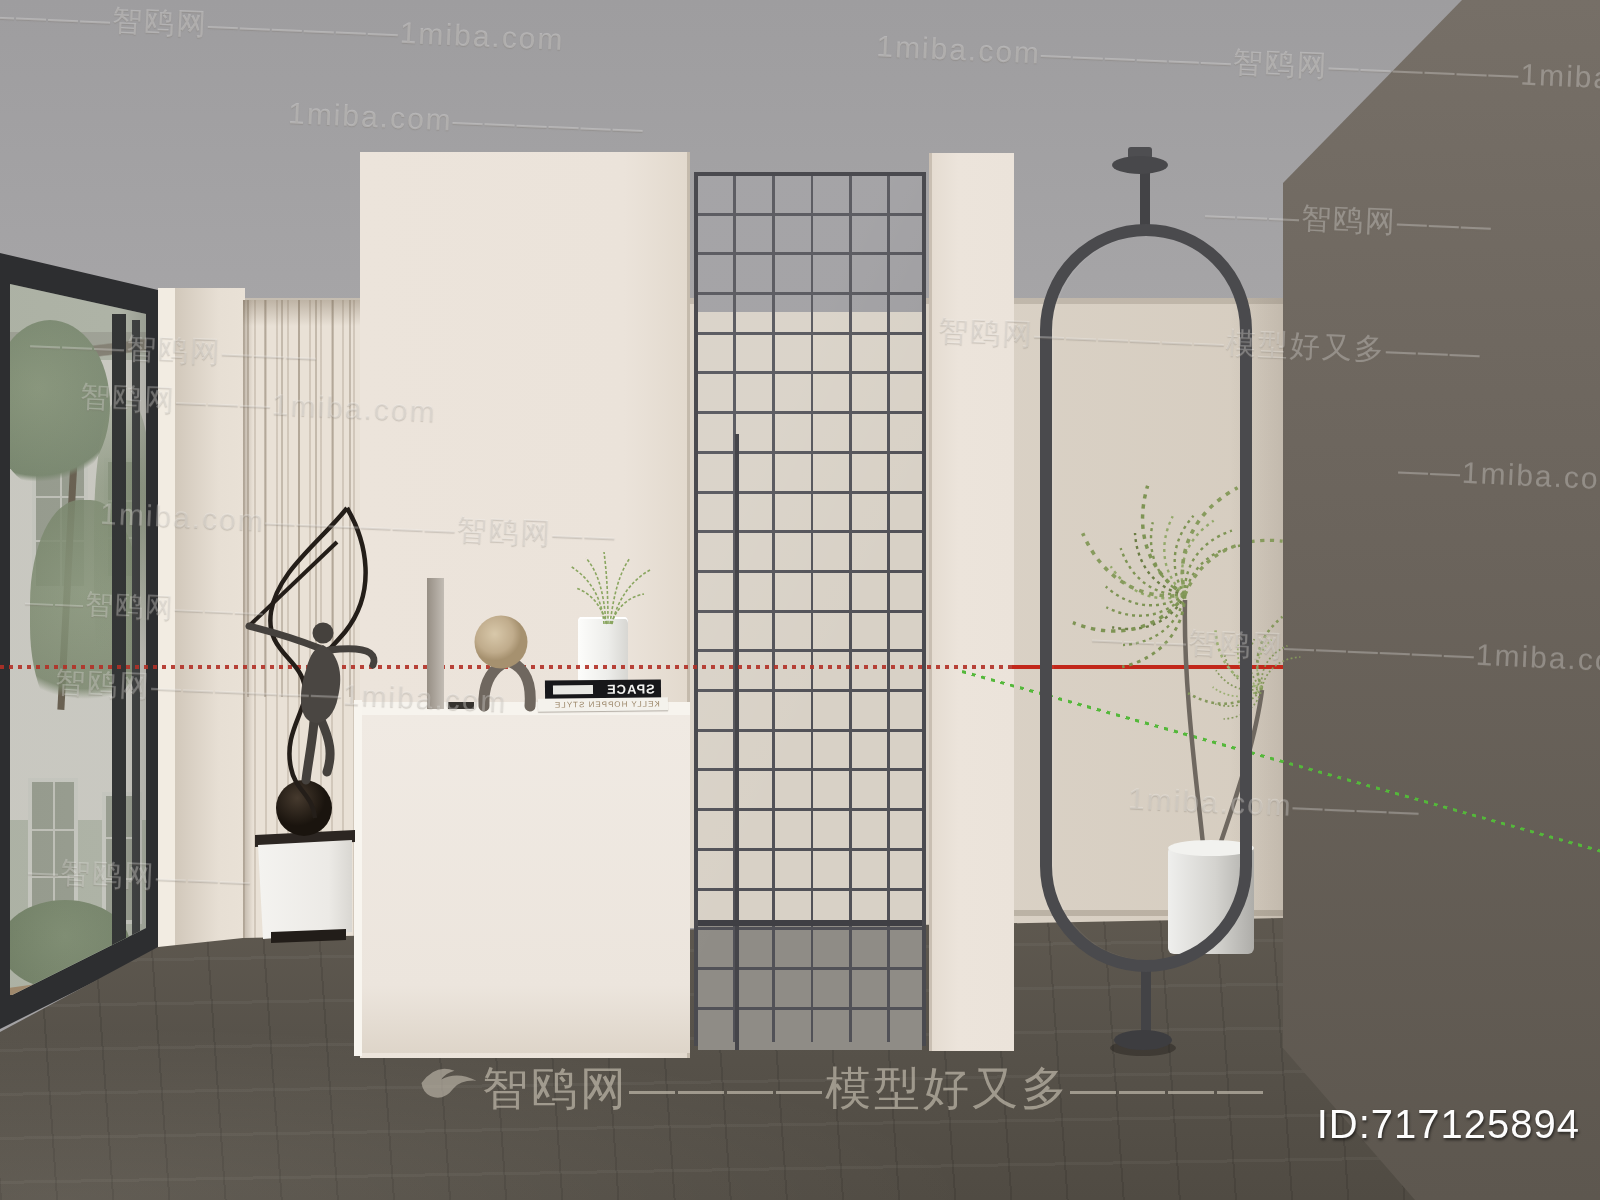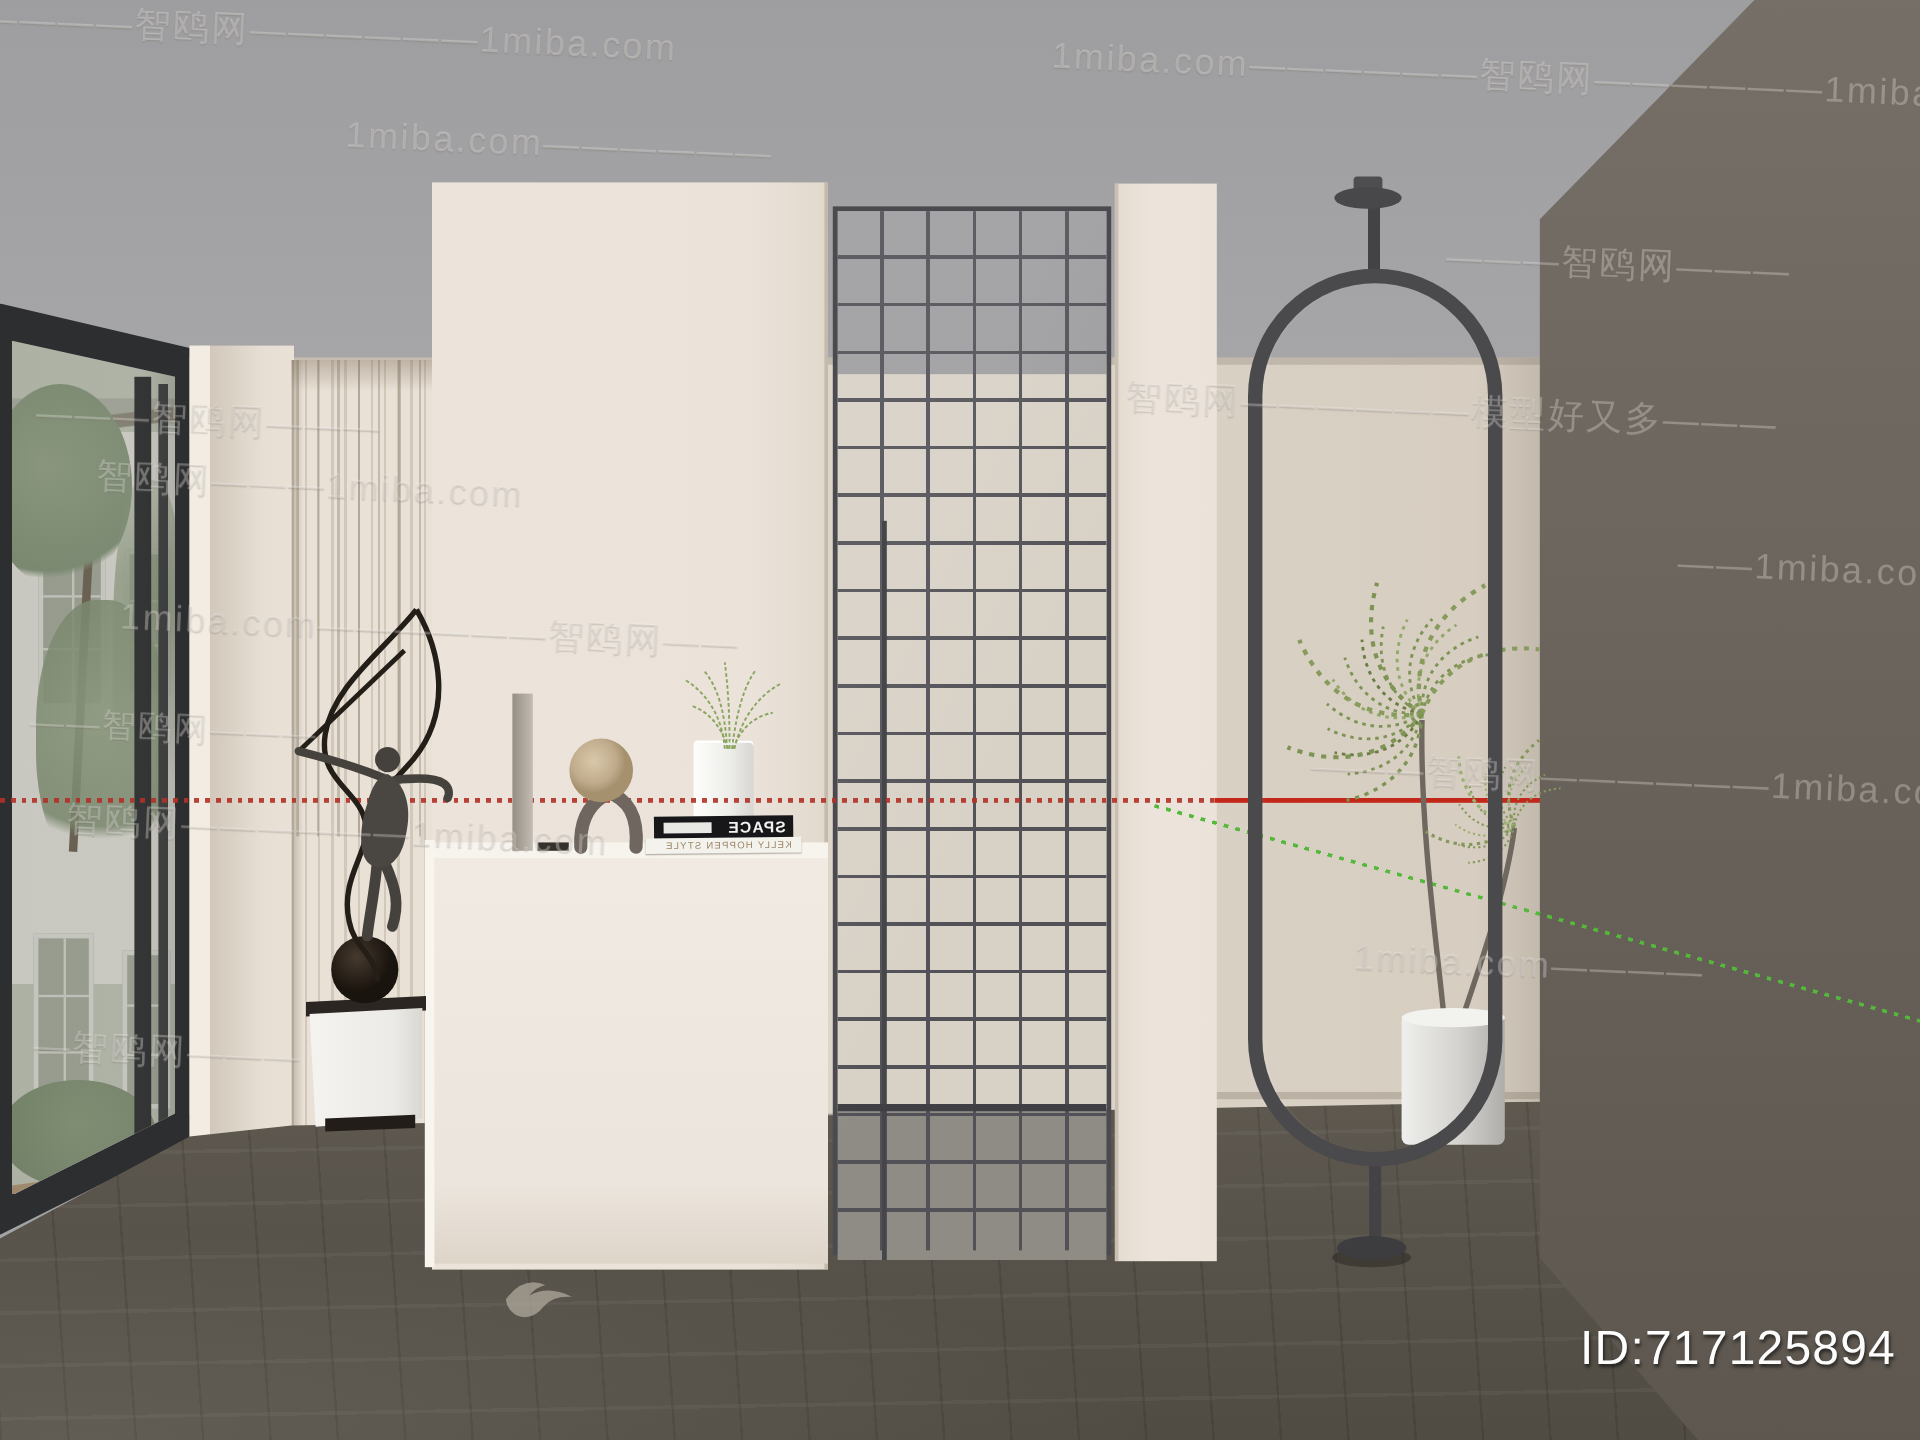--- a/index.html
+++ b/index.html
@@ -364,15 +364,16 @@
       <span class="wm" style="left: 100px; top: 505px; font-size: 30px;">1miba.com——————智鸥网——</span>
       <span class="wm" style="left: 25px; top: 588px; font-size: 28px;">——智鸥网———</span>
       <span class="wm" style="left: 1092px; top: 630px; font-size: 30px;">———智鸥网——————1miba.com</span>
       <span class="wm" style="left: 55px; top: 672px; font-size: 30px;">智鸥网——————1miba.com</span>
       <span class="wm" style="left: 1128px; top: 788px; font-size: 30px;">1miba.com————</span>
       <span class="wm" style="left: 28px; top: 856px; font-size: 30px;">—智鸥网———</span>
     </div>
   <svg class="bird" viewBox="0 0 52 40">
     <path d="M1,19 Q14,1 31,8 Q23,10 19,16 Q33,8 51,17 Q37,16 30,24 Q21,36 9,31 Q2,27 1,19 Z" fill="rgba(190,183,170,.85)"></path>
   </svg>
+  <div class="footer-center">智鸥网————模型好又多————</div>
   <div class="model-id">ID:717125894</div>
 
 </div>
 
 </body></html>

